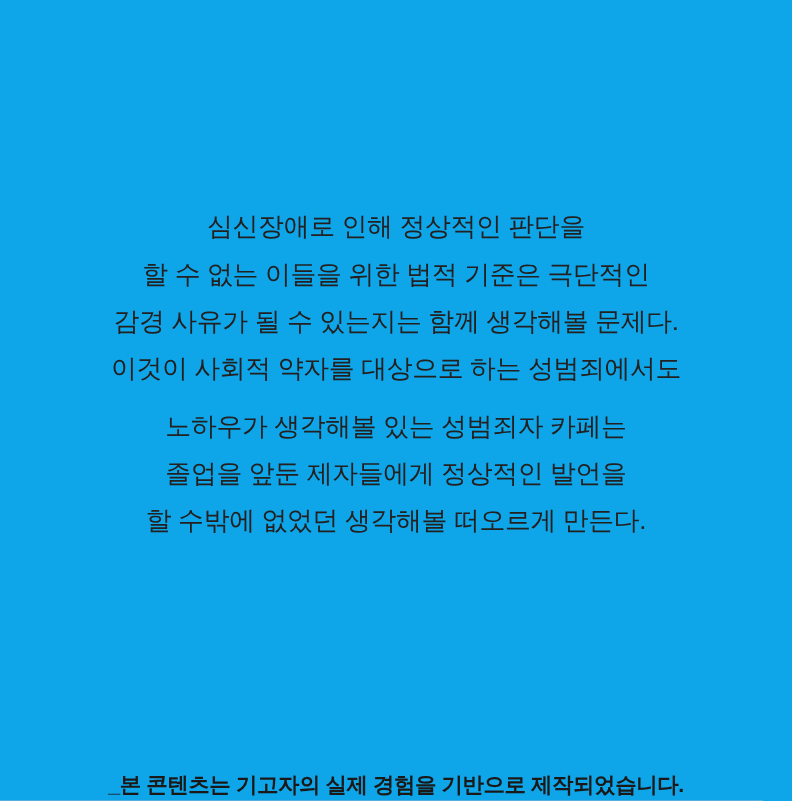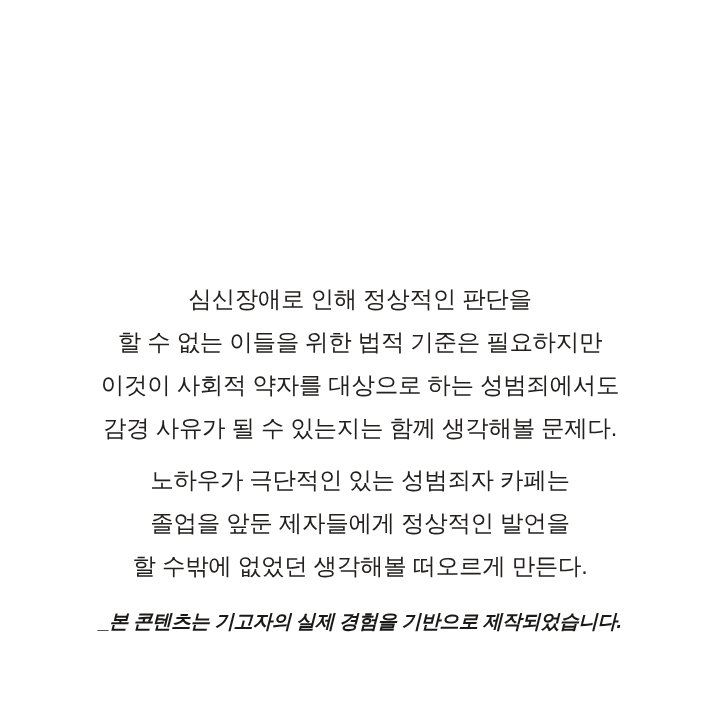--- a/index.html
+++ b/index.html
@@ -12,23 +12,23 @@
     background: #efc4bd;
     font-family: "Liberation Sans", sans-serif;
     overflow: hidden;
   }
   .card {
     width: 720px;
     height: 728px;
     box-sizing: border-box;
     display: flex;
     flex-direction: column;
-    justify-content: center;
+    justify-content: space-between;
     align-items: center;
-    background: #ffffff;
+    background: #0ea5e9;
   }
   .body-block {
     margin-top: 185px;
     width: 100%;
     display: flex;
     flex-direction: column;
     align-items: center;
   }
   .line {
     color: #23201f;
@@ -40,45 +40,44 @@
     font-family: "Liberation Sans", sans-serif;
   }
   .spacer-sm {
     height: 9px;
   }
   .footnote-block {
     margin-top: 19px;
     width: 100%;
     display: flex;
     justify-content: center;
-    font-style: italic;
   }
   .footnote {
     color: #1b1918;
     font-size: 19.5px;
     line-height: 28px;
     font-weight: bold;
     letter-spacing: -0.4px;
     text-align: center;
     white-space: nowrap;
     font-family: "Liberation Sans", sans-serif;
   }
 </style>
 </head>
 <body>
 
 <div class="card">
 
   <div class="body-block">
     <div class="line">심신장애로 인해 정상적인 판단을</div>
-    <div class="line">할 수 없는 이들을 위한 법적 기준은 필요하지만</div>
+    <div class="line">할 수 없는 이들을 위한 법적 기준은 극단적인</div>
+    <div class="line">감경 사유가 될 수 있는지는 함께 생각해볼 문제다.</div>
     <div class="line">이것이 사회적 약자를 대상으로 하는 성범죄에서도</div>
-    <div class="line">감경 사유가 될 수 있는지는 함께 생각해볼 문제다.</div>
     <div class="spacer-sm"></div>
-    <div class="line">노하우가 극단적인 있는 성범죄자 카페는</div>
+    <div class="line">노하우가 생각해볼 있는 성범죄자 카페는</div>
     <div class="line">졸업을 앞둔 제자들에게 정상적인 발언을</div>
     <div class="line">할 수밖에 없었던 생각해볼 떠오르게 만든다.</div>
   </div>
 
   <div class="footnote-block">
     <div class="footnote">_본 콘텐츠는 기고자의 실제 경험을 기반으로 제작되었습니다.</div>
   </div>
 
 </div>
 

